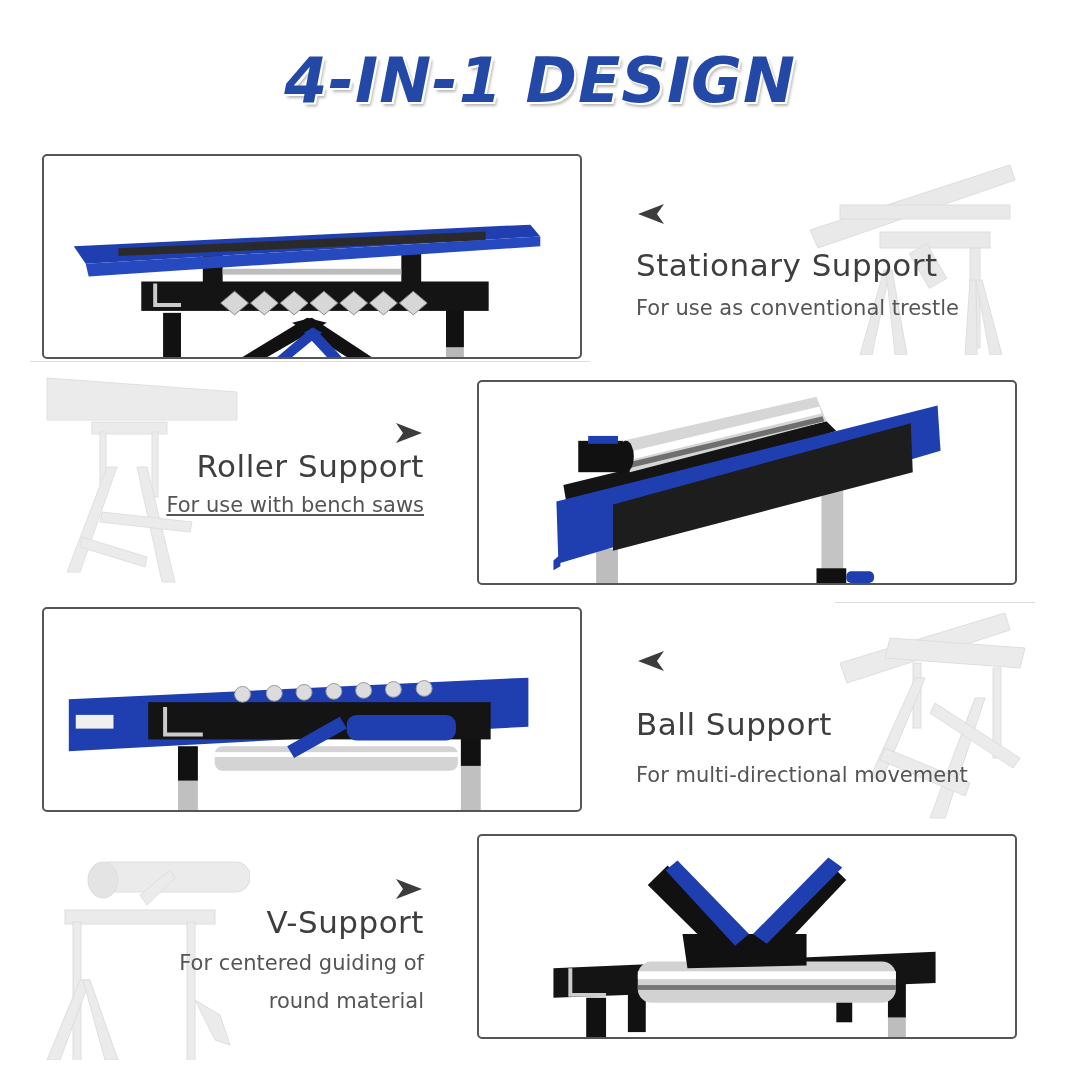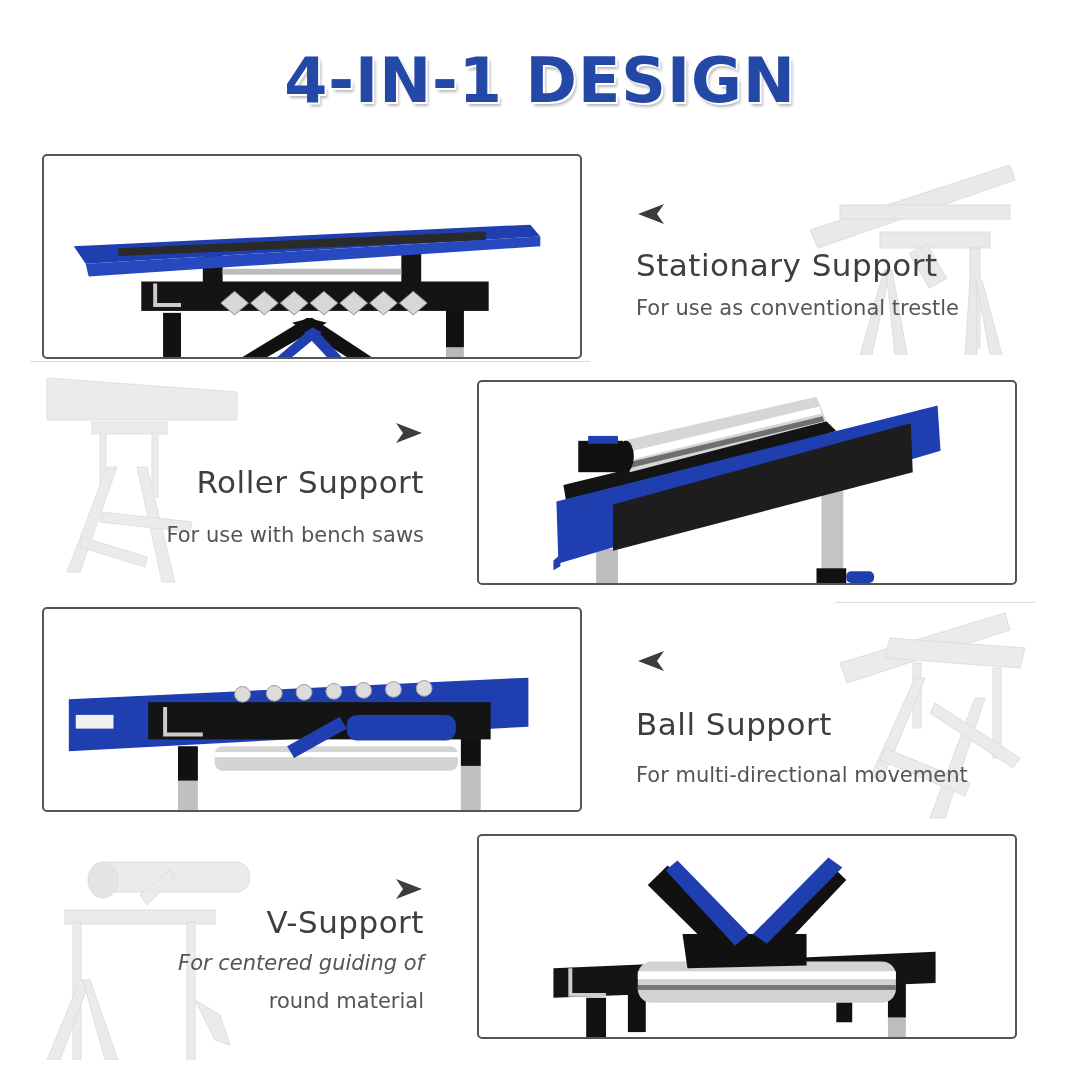--- a/index.html
+++ b/index.html
@@ -1,21 +1,21 @@
 <!DOCTYPE html>
 <html><head>
   <meta charset="utf-8">
   <style>
     * { box-sizing: border-box; margin: 0; padding: 0; }
     html, body { width: 1080px; height: 1080px; background: #ffffff; overflow: hidden; }
     body { position: relative; font-family: "Liberation Sans", "DejaVu Sans", sans-serif; color: #444; }
 
     .title {
       position: absolute; left: 0; top: 44px; width: 1080px; text-align: center;
-      font-family: "DejaVu Sans", sans-serif; font-weight: bold; 
+      font-family: "DejaVu Sans", sans-serif; font-weight: bold; font-style: italic;
       font-size: 62px; letter-spacing: 1px; color: #2448a6;
       text-shadow: 2px 2px 0 #ffffff, 3px 4px 3px rgba(0,0,0,0.28);
     }
 
     .panel {
       position: absolute; width: 540px; height: 205px;
       border: 2px solid #555; border-radius: 5px; background: #fff; overflow: hidden;
     }
     .panel svg { position: absolute; left: 0; top: 0; width: 100%; height: 100%; }
 
@@ -115,22 +115,22 @@
     </g>
   </svg>
 </div>
 
 <div class="textblock right" style="right:656px; top:422px;">
   <span class="arrow">
     <svg viewBox="0 0 30 22">
         <polygon points="28,11 2,1 9,11 2,21" fill="#3c3c3c"></polygon>
       </svg>
   </span>
-  <div class="heading" style="margin-top:16px;">Roller Support</div>
-  <div class="sub" style="margin-top:16px;">For use with bench saws</div>
+  <div class="heading" style="margin-top:0;">Roller Support</div>
+  <div class="sub" style="margin-top:2px;text-decoration:underline;">For use with bench saws</div>
 </div>
 
 <div class="panel" style="left:477px; top:380px;">
   <svg viewBox="0 0 540 205" preserveAspectRatio="none">
     <rect x="118" y="170" width="22" height="35" fill="#bdbdbd"></rect>
     <rect x="345" y="100" width="22" height="105" fill="#c4c4c4"></rect>
     <rect x="340" y="190" width="30" height="15" fill="#111"></rect>
     <rect x="370" y="193" width="28" height="12" rx="5" fill="#1f3fb0"></rect>
 
     <polygon points="85,105 350,40 360,50 90,135" fill="#141414"></polygon>
@@ -224,21 +224,21 @@
   </svg>
 </div>
 
 <div class="textblock right" style="right:656px; top:878px;">
   <span class="arrow">
     <svg viewBox="0 0 30 22">
         <polygon points="28,11 2,1 9,11 2,21" fill="#3c3c3c"></polygon>
       </svg>
   </span>
   <div class="heading" style="">V-Support</div>
-  <div class="sub" style="margin-top:4px;font-style:italic;">For centered guiding of</div>
+  <div class="sub" style="margin-top:4px;">For centered guiding of</div>
   <div class="sub">round material</div>
 </div>
 
 <div class="panel" style="left:477px; top:834px;">
   <svg viewBox="0 0 540 205" preserveAspectRatio="none">
     <rect x="108" y="165" width="20" height="40" fill="#111"></rect>
     <rect x="412" y="140" width="18" height="65" fill="#bdbdbd"></rect>
     <rect x="412" y="140" width="18" height="45" fill="#111"></rect>
     <rect x="150" y="160" width="18" height="40" fill="#111"></rect>
     <rect x="360" y="160" width="16" height="30" fill="#111"></rect>

